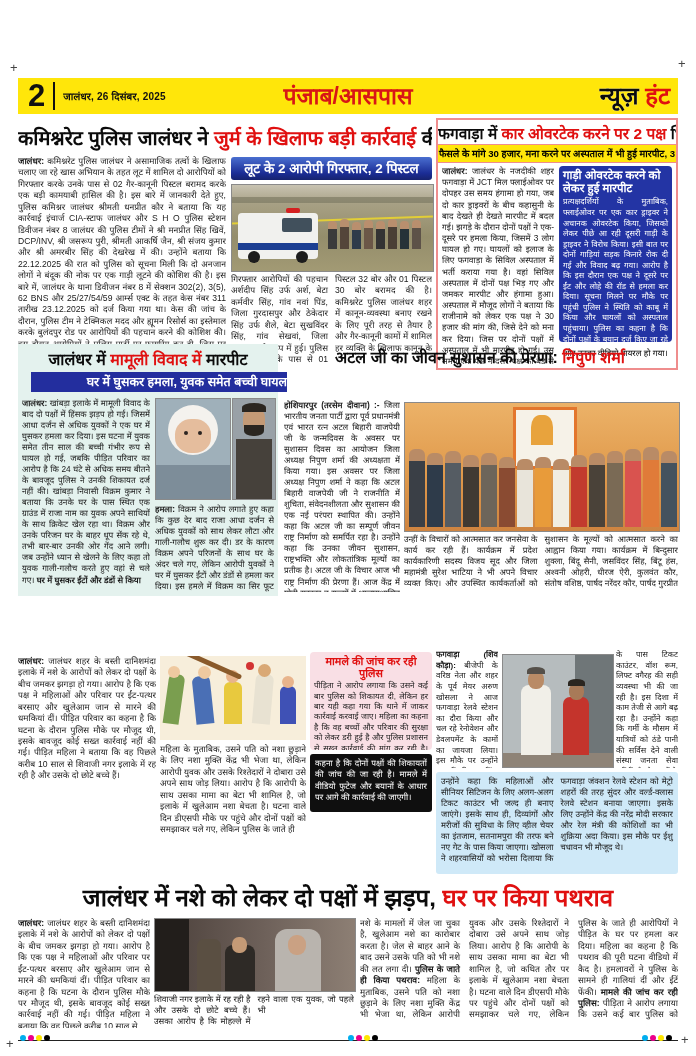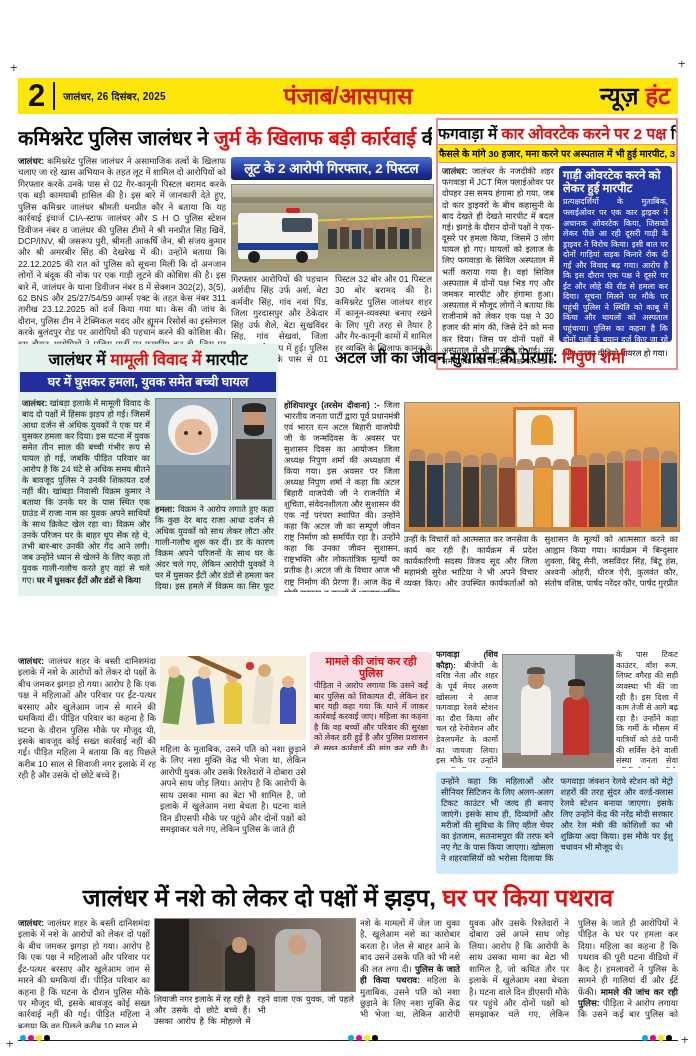--- a/index.html
+++ b/index.html
@@ -18,21 +18,21 @@
   #section-title{position:absolute;left:0;right:0;text-align:center;font-size:23px;font-weight:800;color:#d81616;line-height:36px;}
   #masthead{position:absolute;right:8px;top:2px;font-size:24px;font-weight:800;line-height:32px;}
   #masthead .w1{color:#0b0b0b;text-shadow:0 0 1px #fff;}
   #masthead .w2{color:#e01010;}
   
   .hl{font-weight:800;color:#0b0b0b;text-align:center;white-space:nowrap;overflow:hidden;}
   .hl .red{color:#e01010;}
   .jtext{font-size:8.6px;line-height:1.33;text-align:justify;color:#1a1a1a;overflow:hidden;}
   .jtext b{font-weight:700;}
   .kick-blue{background:linear-gradient(180deg,#4a6fd0 0%,#1b2d96 70%,#16226e 100%);color:#fff;font-weight:700;text-align:center;overflow:hidden;border-radius:3px;}
-  .bar-navy{background:#232e9e;color:#fff;font-weight:700;text-align:center;overflow:hidden;}
+  .bar-navy{background:#232e9e;color:#fff;font-weight:700;text-align:right;overflow:hidden;margin-left:11px;}
   .photo{position:absolute;overflow:hidden;border:1px solid #8a8a8a;}
   .cols2{column-count:2;column-gap:7px;}
   .cols3{column-count:3;column-gap:9px;}
   .dotset{position:absolute;top:-3px;display:flex;gap:2px;}
   .dot{width:6px;height:6px;border-radius:50%;}
 </style>
 </head>
 <body>
 
 <div class="crop" style="left:10px;top:60px;">+</div>
@@ -180,20 +180,21 @@
     <div class="abs" style="left:122px;top:20px;width:12px;height:12px;background:#e8b48c;border-radius:50%;"></div>
     <div class="abs" style="left:20px;top:6px;width:64px;height:5px;background:#8a5a2b;transform:rotate(24deg);border-radius:3px;"></div>
     <div class="abs" style="left:86px;top:6px;width:8px;height:8px;background:#d23333;border-radius:50%;"></div>
   </div>
   <div class="jtext" style="position:absolute;left:142px;top:144px;width:146px;height:130px;">महिला के मुताबिक, उसने पति को नशा छुड़ाने के लिए नशा मुक्ति केंद्र भी भेजा था, लेकिन आरोपी युवक और उसके रिश्तेदारों ने दोबारा उसे अपने साथ जोड़ लिया। आरोप है कि आरोपी के साथ उसका मामा का बेटा भी शामिल है, जो इलाके में खुलेआम नशा बेचता है। घटना वाले दिन डीएसपी मौके पर पहुंचे और दोनों पक्षों को समझाकर चले गए, लेकिन पुलिस के जाते ही</div>
 
   <div style="position:absolute;left:292px;top:52px;width:122px;height:98px;background:#f9dfe5;border-radius:4px;padding:3px 4px;box-sizing:border-box;overflow:hidden;">
     <div style="font-size:11px;font-weight:800;color:#e01010;text-align:center;line-height:1.1;margin-bottom:2px;">मामले की जांच कर रही पुलिस</div>
     <div style="font-size:8px;line-height:1.3;text-align:justify;color:#1a1a1a;">पीड़िता ने आरोप लगाया कि उसने कई बार पुलिस को शिकायत दी, लेकिन हर बार यही कहा गया कि थाने में जाकर कार्रवाई करवाई जाए। महिला का कहना है कि वह बच्चों और परिवार की सुरक्षा को लेकर डरी हुई है और पुलिस प्रशासन से सख्त कार्रवाई की मांग कर रही है। फिलहाल पुलिस का</div>
   </div>
+  <div style="position:absolute;left:292px;top:154px;width:122px;height:58px;background:#0f0f0f;border-radius:3px;color:#fff;font-size:8.4px;line-height:1.35;text-align:justify;padding:4px 5px;box-sizing:border-box;overflow:hidden;">कहना है कि दोनों पक्षों की शिकायतों की जांच की जा रही है। मामले में वीडियो फुटेज और बयानों के आधार पर आगे की कार्रवाई की जाएगी।</div>
 </div>
 
 <div class="abs" style="left:436px;top:600px;width:242px;height:276px;">
   <div class="jtext" style="position:absolute;left:0;top:50px;width:62px;height:118px;font-size:8px;">
     <b>फगवाड़ा (शिव कौड़ा):</b><span> बीजेपी के वरिष्ठ नेता और शहर के पूर्व मेयर अरुण खोसला ने आज फगवाड़ा रेलवे स्टेशन का दौरा किया और चल रहे रेनोवेशन और डेवलपमेंट के कामों का जायजा लिया। इस मौके पर उन्होंने कहा कि टिकट बुकिंग काउंटर, जो पहले काफी पीछे था, अब प्लेटफॉर्म नंबर 1 के बिल्कुल पास पैसेंजर रेस्ट एरिया में शिफ्ट कर दिया गया है, जिससे यात्रियों को काफी सुविधा हुई है।</span>
   </div>
 
   <div class="photo" style="left:66px;top:54px;width:110px;height:112px;">
     <div class="abs" style="left:0;top:0;width:110px;height:112px;background:#b6bcbe;"></div>
     <div class="abs" style="left:72px;top:0;width:38px;height:112px;background:#6f7678;"></div>

